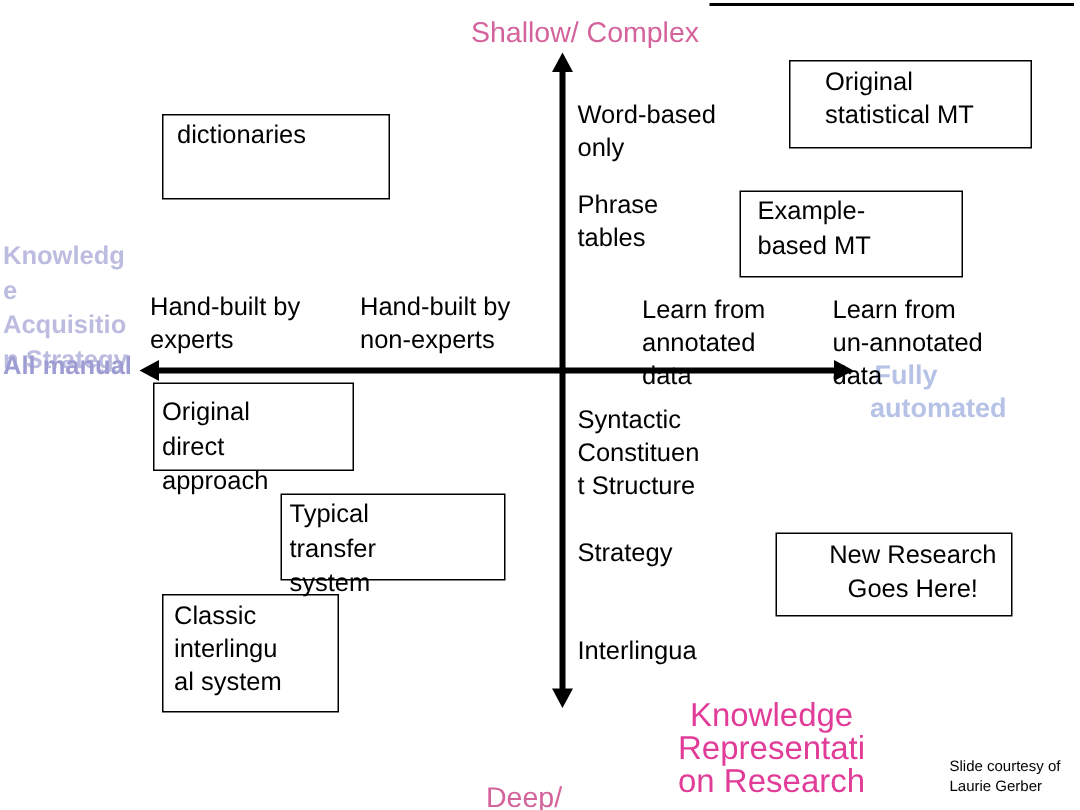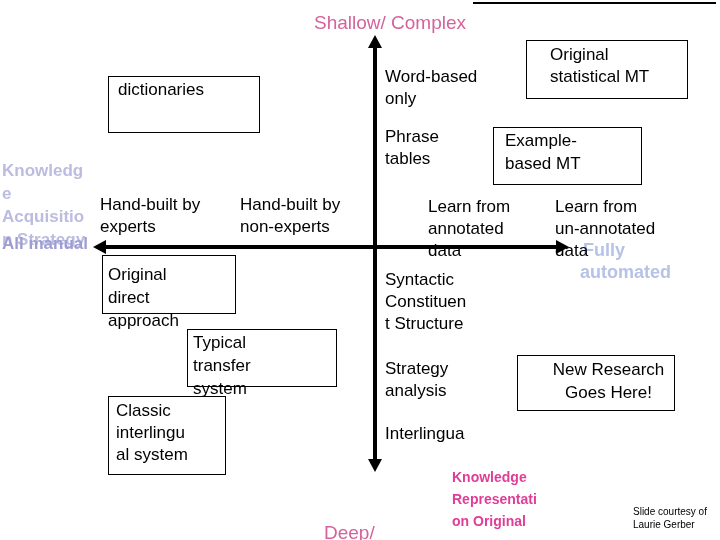--- a/index.html
+++ b/index.html
@@ -3,21 +3,21 @@
 <meta charset="utf-8">
 <style>
   html,body{margin:0;padding:0;background:#fff;}
   .slide{position:relative;width:720px;height:540px;background:var(--background,#fff);
          font-family:"Liberation Sans",sans-serif;overflow:hidden;}
   .abs{position:absolute;}
   .txt{font-size:17px;line-height:22px;color:var(--text,#000);white-space:nowrap;}
   .b{font-weight:normal;}
   .rect{position:absolute;border:1px solid var(--box_border,#000);background:transparent;}
   .pk{font-size:19px;line-height:24px;color:var(--pink_title,#d4639c);white-space:nowrap;}
-  .mg{font-size:14px;line-height:22px;font-weight:bold;color:var(--magenta_label,#e03c98);white-space:nowrap;}
+  .mg{font-size:22px;line-height:22px;font-weight:normal;color:var(--magenta_label,#e03c98);white-space:nowrap;text-align:center;}
   .lv{font-size:17px;line-height:23px;font-weight:bold;color:var(--lavender_label,#bcbce0);white-space:nowrap;}
   .pw{font-size:17px;line-height:22px;font-weight:bold;color:var(--periwinkle_label,#9d9dd3);white-space:nowrap;}
   .lb{font-size:18px;line-height:22px;font-weight:bold;color:var(--lightblue_label,#b6c2e6);white-space:nowrap;}
   .credit{font-size:10px;line-height:13px;color:var(--text,#000);white-space:nowrap;}
   .shaft{background:var(--text,#000);}
   .arr{width:0;height:0;position:absolute;}
   .arr-up{border-left:7px solid transparent;border-right:7px solid transparent;border-bottom:13px solid var(--text,#000);}
   .arr-down{border-left:7px solid transparent;border-right:7px solid transparent;border-top:13px solid var(--text,#000);}
   .arr-left{border-top:7px solid transparent;border-bottom:7px solid transparent;border-right:13px solid var(--text,#000);}
   .arr-right{border-top:7px solid transparent;border-bottom:7px solid transparent;border-left:13px solid var(--text,#000);}
@@ -121,40 +121,39 @@
   </div>
 
   <div class="abs txt" style="left:385px;top:269px;">
     <div>Syntactic</div>
     <div>Constituen</div>
     <div>t Structure</div>
   </div>
 
   <div class="abs txt" style="left:385px;top:358px;">
     <div>Strategy</div>
-    <div>analysis</div>
   </div>
 
   <div class="rect" style="left:517px;top:355px;width:156px;height:54px;"></div>
   <div class="abs txt" style="left:517px;top:358px;width:183px;text-align:center;line-height:23px;">
     <div><span>New </span><span class="b">Research</span></div>
     <div>Goes Here!</div>
   </div>
 
   <div class="abs txt" style="left:385px;top:423px;">Interlingua</div>
 
   <div class="abs pk" style="left:324px;top:478px;margin-top:43px;">
     <div>Deep/</div>
     <div>Complex</div>
   </div>
 
   <div class="abs mg" style="left:452px;top:466px;">
     <div>Knowledge</div>
     <div>Representati</div>
-    <div>on Original</div>
+    <div>on Research</div>
   </div>
 
   <div class="abs credit" style="left:633px;top:505px;">
     <div>Slide courtesy of</div>
     <div>Laurie Gerber</div>
   </div>
 
 </div>
 
 </body></html>

